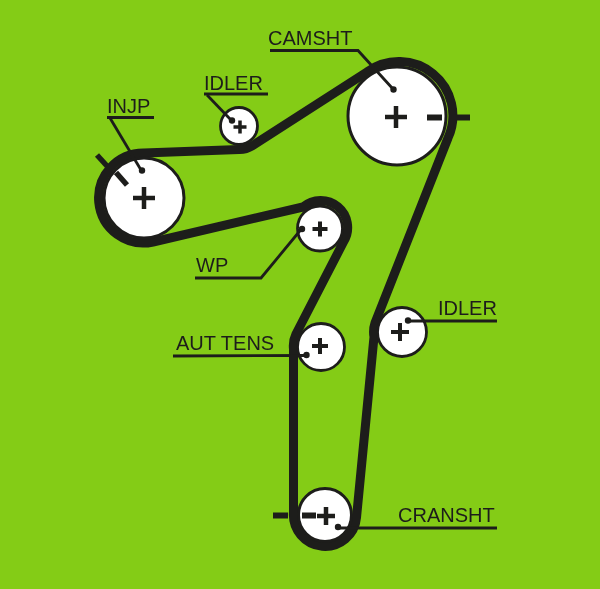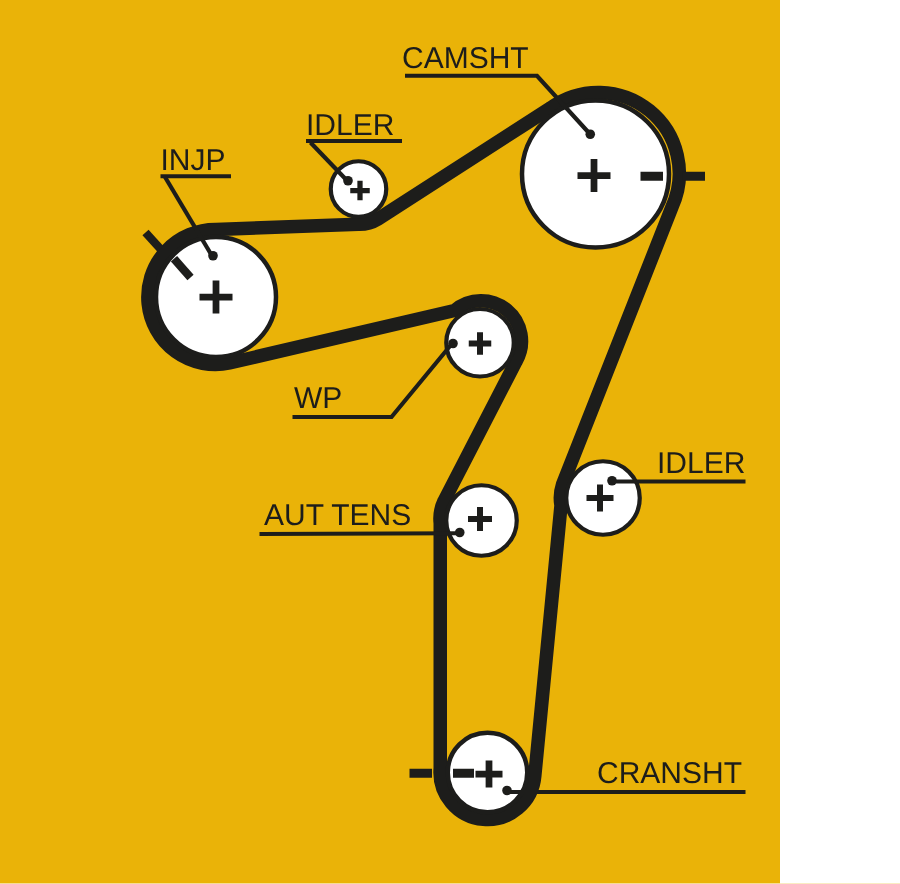--- a/index.html
+++ b/index.html
@@ -5,23 +5,23 @@
   html, body {
     margin: 0;
     padding: 0;
     background: #ffffff;
     width: 600px;
     height: 589px;
     overflow: hidden;
   }
   .stage {
     position: relative;
-    width: 520px;
+    width: 600px;
     height: 589px;
-    background: #eab308;
+    background: #84cc16;
   }
   svg text {
     font-family: "Liberation Sans", "DejaVu Sans", sans-serif;
     font-size: 20px;
     fill: #1d1d1b;
     letter-spacing: 0px;
   }
 </style>
 </head>
 <body>

